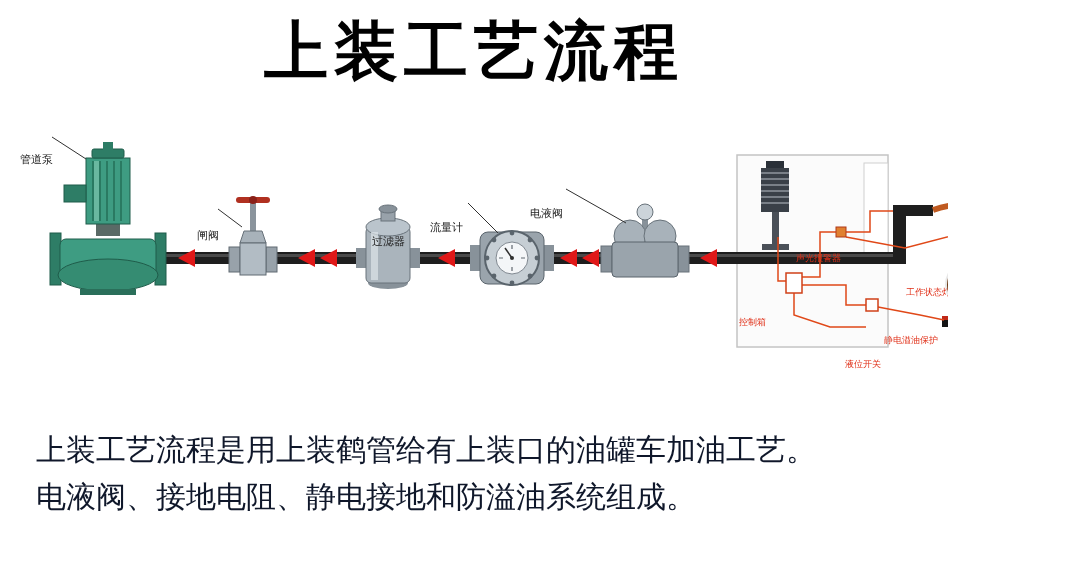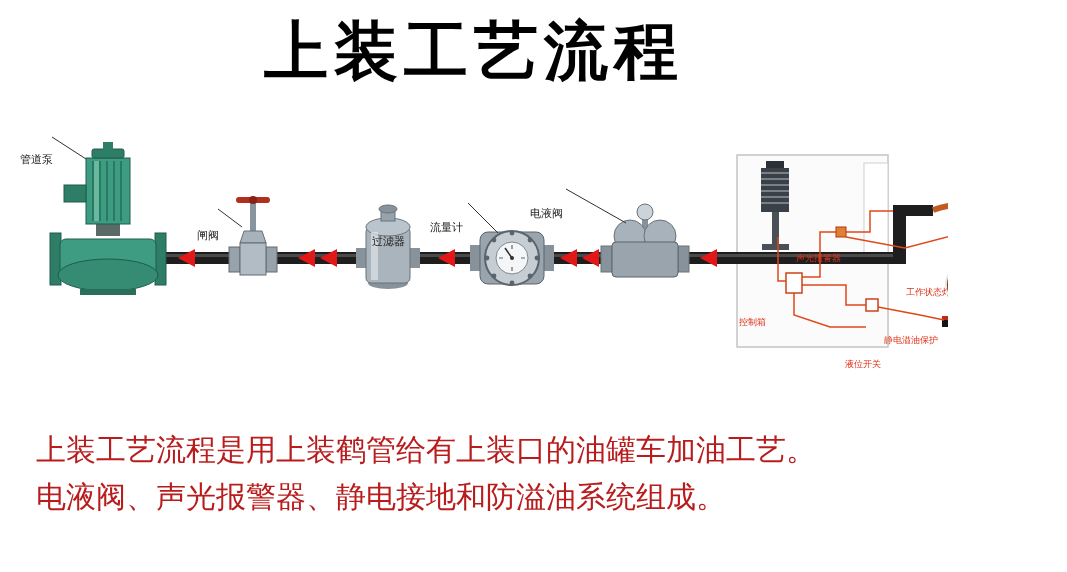--- a/index.html
+++ b/index.html
@@ -14,21 +14,21 @@
   .diagram { position:absolute; left:0; top:115px; width:1067px; height:265px; }
   .diagram svg { position:absolute; left:0; top:0; }
   .lbl {
     position:absolute; white-space:nowrap; font-size:11px; color:#222;
     font-family:"Liberation Sans","DejaVu Sans",sans-serif;
     margin-top:31px;
   }
   .lbl.red { color:#e03018; font-size:9px; }
   .description {
     position:absolute; left:36px; top:426px; right:8px;
-    font-size:30px; line-height:47px; color:#b91c1c;
+    font-size:30px; line-height:47px; color:#0f172a;
   }
 </style>
 </head>
 <body>
 
 <div class="page">
 
   <h1 class="title">上装工艺流程</h1>
 
   <div class="diagram">
@@ -177,16 +177,16 @@
     <span class="lbl red" style="left:796px;top:106px">声光报警器</span>
     <span class="lbl red" style="left:962px;top:112px">声光报警器</span>
     <span class="lbl red" style="left:906px;top:140px">工作状态灯</span>
     <span class="lbl red" style="left:739px;top:170px">控制箱</span>
     <span class="lbl red" style="left:884px;top:188px">静电溢油保护</span>
     <span class="lbl red" style="left:845px;top:212px">液位开关</span>
   </div>
 
   <div class="description">
     <div>上装工艺流程是用上装鹤管给有上装口的油罐车加油工艺。</div>
-    <div>电液阀、声光报警器、静电接地和防溢油系统组成。</div>
+    <div>电液阀、接地电阻、静电接地和防溢油系统组成。</div>
   </div>
 
 </div>
 
 </body></html>

